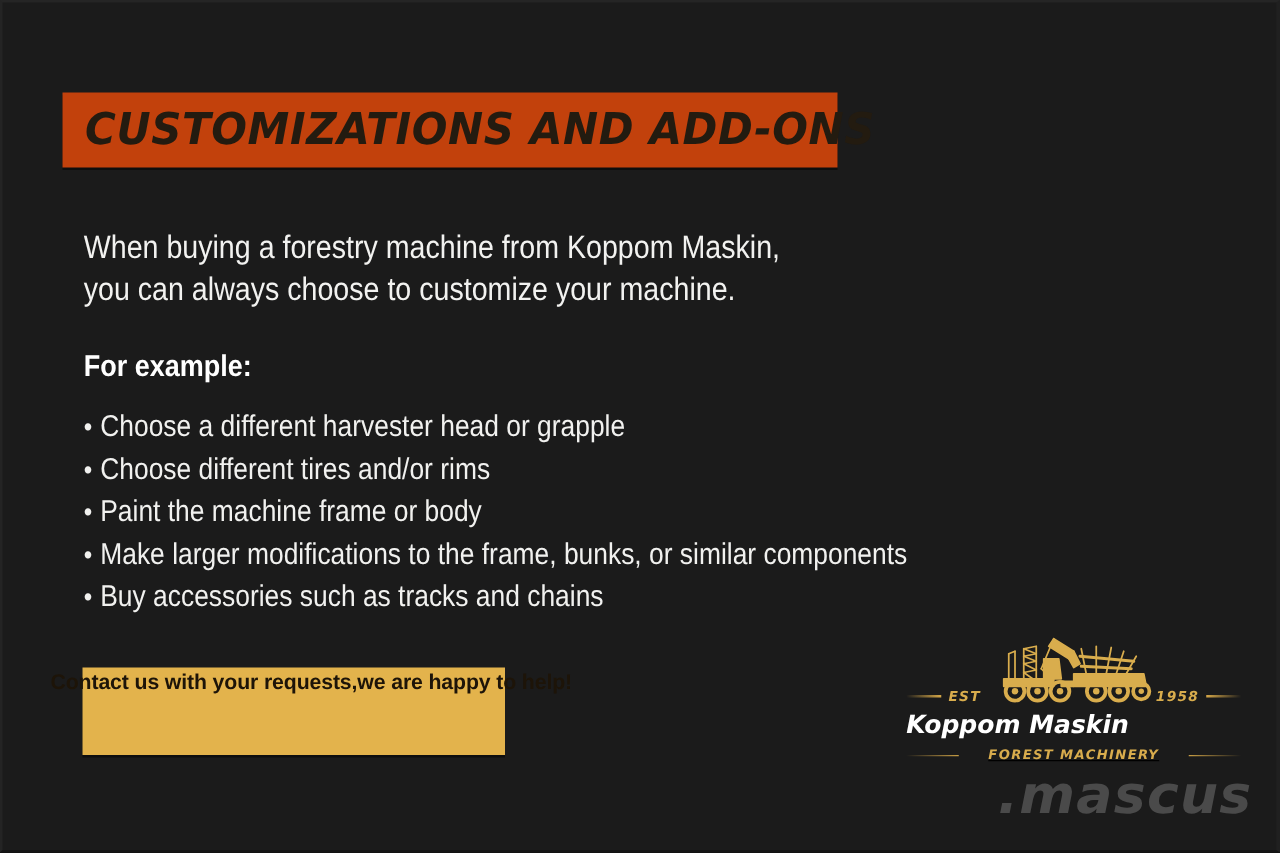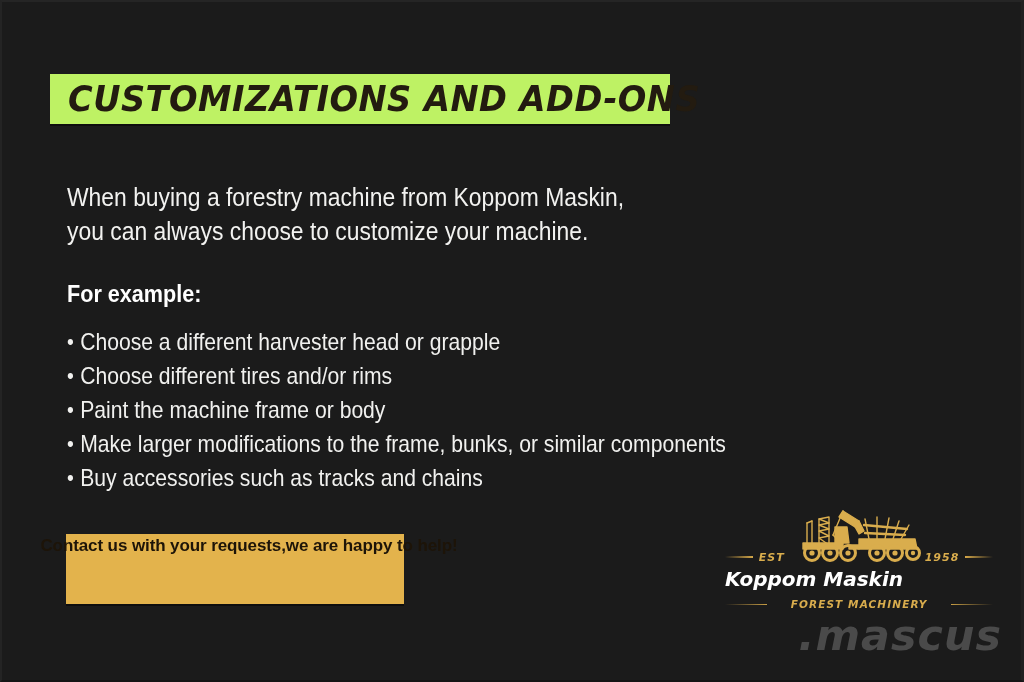--- a/index.html
+++ b/index.html
@@ -20,22 +20,22 @@
     border-right: 3px solid #202020;
     border-bottom: 2px solid #141414;
   }
 
   
   #title-banner {
     position: absolute;
     left: 48px;
     top: 72px;
     width: 620px;
-    height: 50px;
-    background: #bef264;
+    height: 60px;
+    background: #c2410c;
     box-shadow: 0 2px 0 rgba(0,0,0,.45);
     display: flex;
     align-items: center;
   }
   #title-text {
     display: block;
     margin-left: 18px;
     font-family: "DejaVu Sans", sans-serif;
     font-weight: 700;
     font-style: italic;
@@ -191,20 +191,21 @@
   }
   #logo-tagline-row {
     position: absolute;
     left: 0;
     top: 92px;
     width: 268px;
     height: 14px;
     display: flex;
     align-items: center;
     gap: 24px;
+    text-decoration: underline;
   }
   #logo-tagline-row .rule2 {
     height: 1px;
     background: linear-gradient(90deg, rgba(214,168,72,0) 0%, #c79d44 100%);
     flex: 1 1 auto;
   }
   #logo-tagline-row .rule2.right {
     background: linear-gradient(90deg, #c79d44 0%, rgba(214,168,72,0) 100%);
   }
   #logo-tagline {

